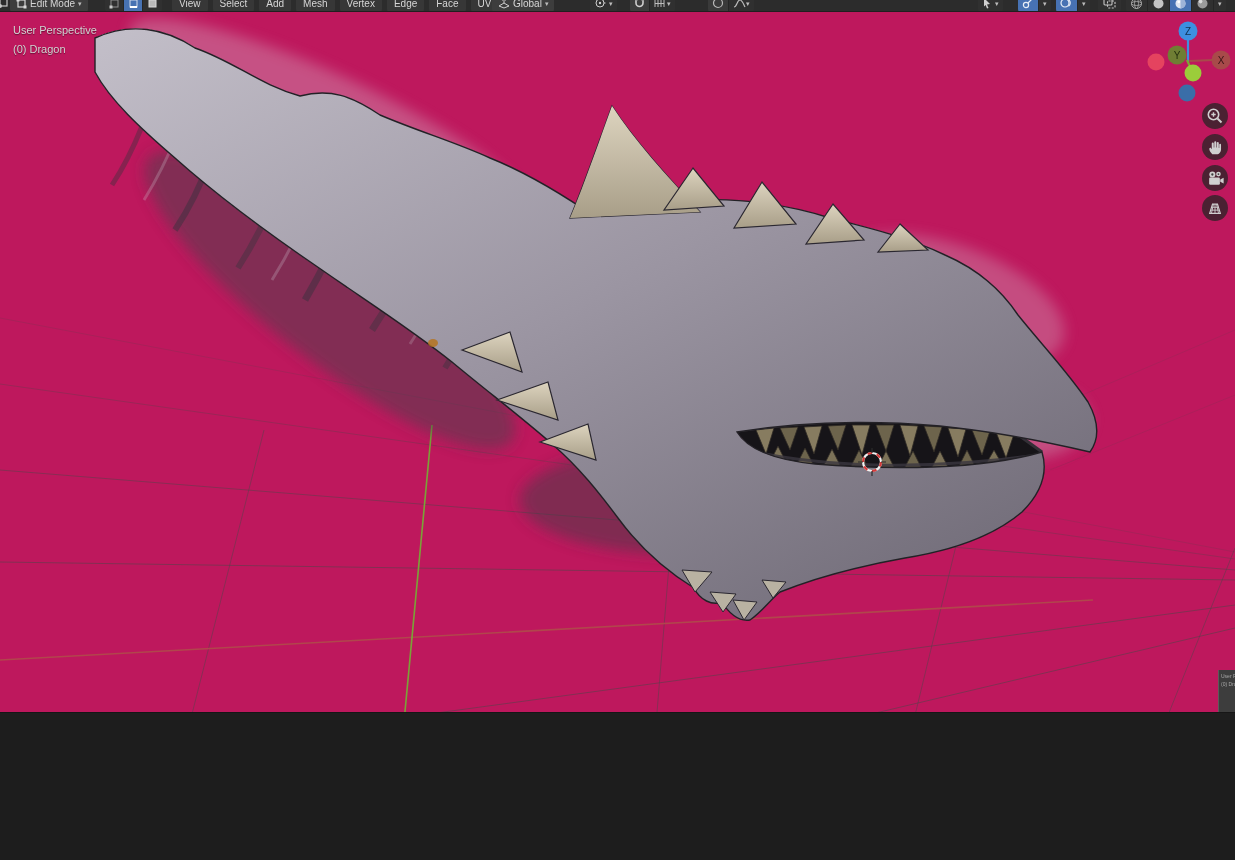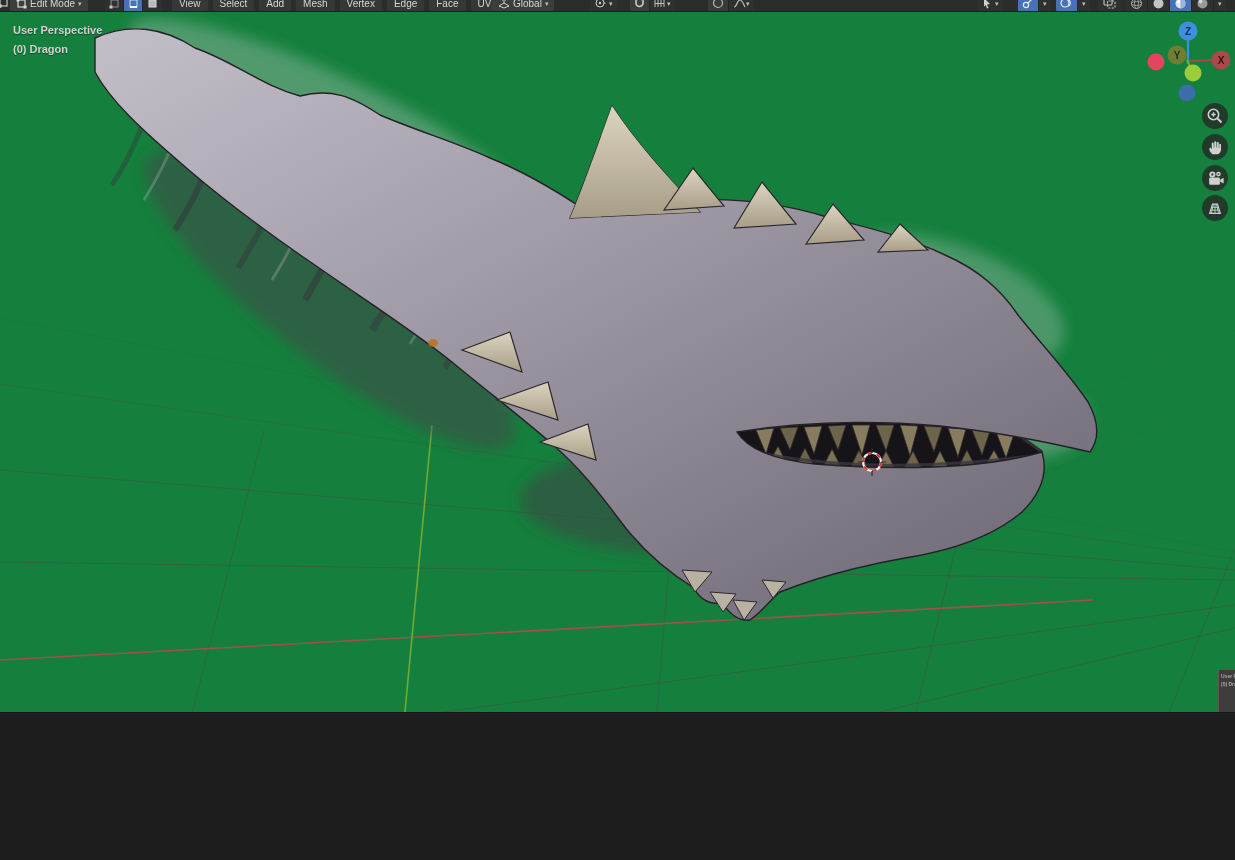--- a/index.html
+++ b/index.html
@@ -23,21 +23,21 @@
           background:#303030;border-right:1px solid #262626;}
   .selbtn:first-child{border-radius:3px 0 0 3px;}
   .selbtn:last-child{border-radius:0 3px 3px 0;border-right:none;}
   .selbtn.active{background:#4772b3;}
   .grp{display:flex;border-radius:3px;overflow:hidden;}
   .grp .seg{height:18px;display:flex;align-items:center;padding:0 4px;background:#303030;}
   .grp .seg+.seg{border-left:1px solid #262626;}
   .icon-svg{display:block;}
 
   
-  .viewport{position:absolute;top:12px;left:0;right:0;bottom:8px;background:#15803d;overflow:hidden;font-weight:bold;}
+  .viewport{position:absolute;top:12px;left:0;right:0;bottom:8px;background:#be185d;overflow:hidden;}
   .scene{position:absolute;left:0;top:-12px;width:1235px;height:860px;}
   .vp-text{position:absolute;left:13px;top:9px;font-size:11px;line-height:19px;
            color:#d2d2d2;text-shadow:0 1px 1px rgba(0,0,0,.45);}
   .navgizmo{position:absolute;left:1140px;top:3px;}
   .navbtn{position:absolute;left:1202px;width:26px;height:26px;border-radius:50%;
           background:rgba(36,36,36,.75);display:flex;align-items:center;justify-content:center;}
   .mini-vp{position:absolute;left:1218px;top:658px;width:17px;height:182px;
            border-left:1px solid #5a5a5a;background:#3d3d3d;overflow:hidden;}
   .mini-vp .t{font-size:5px;line-height:8px;color:#a8a8a8;white-space:nowrap;
               transform:translate(2px,2px);}

